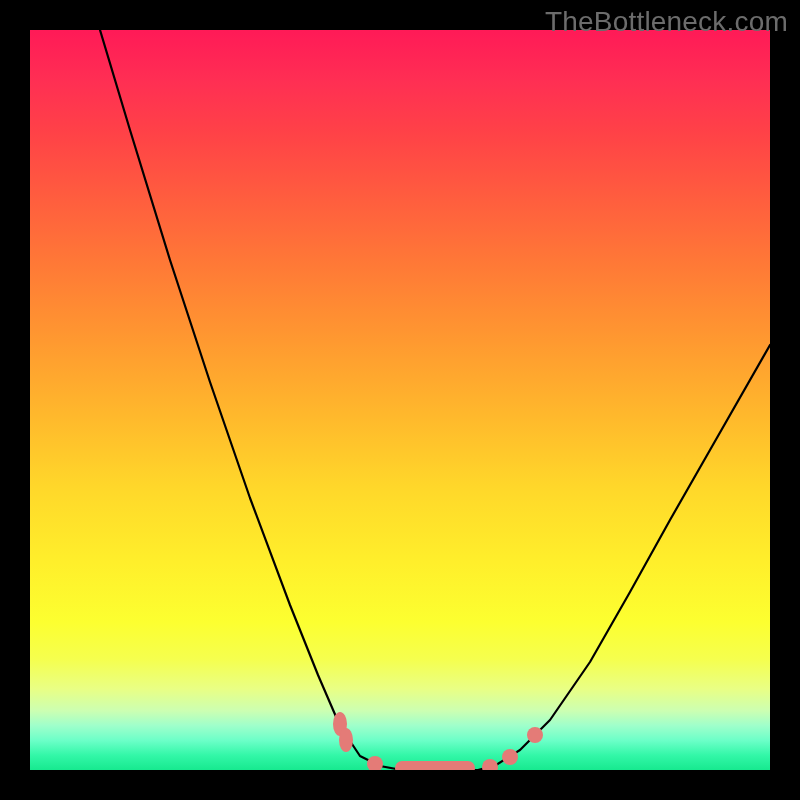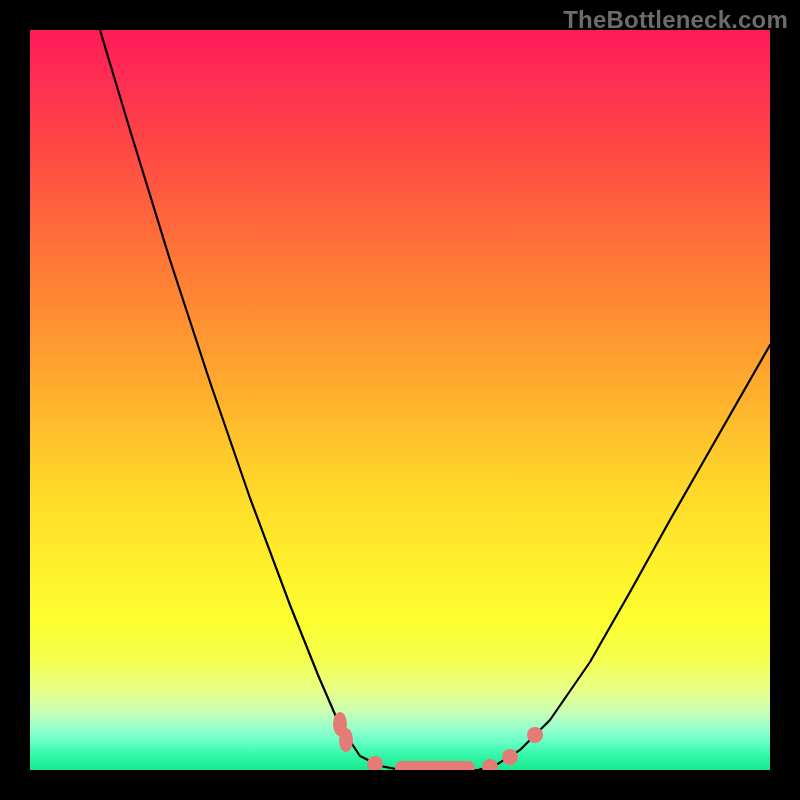--- a/index.html
+++ b/index.html
@@ -55,22 +55,22 @@
     position: absolute;
     inset: 0;
     width: 740px;
     height: 740px;
   }
   .watermark {
     position: absolute;
     top: 6px;
     right: 12px;
     color: #6c6c6c;
-    font-size: 24px;
-    font-weight: 700;
+    font-size: 28px;
+    font-weight: 400;
     letter-spacing: 0.2px;
   }
 </style>
 </head>
 <body>
 
 <div class="frame">
   <div class="plot-area">
     <div class="gradient-bg"></div>
     <svg class="curve" viewBox="0 0 740 740" preserveAspectRatio="none">

